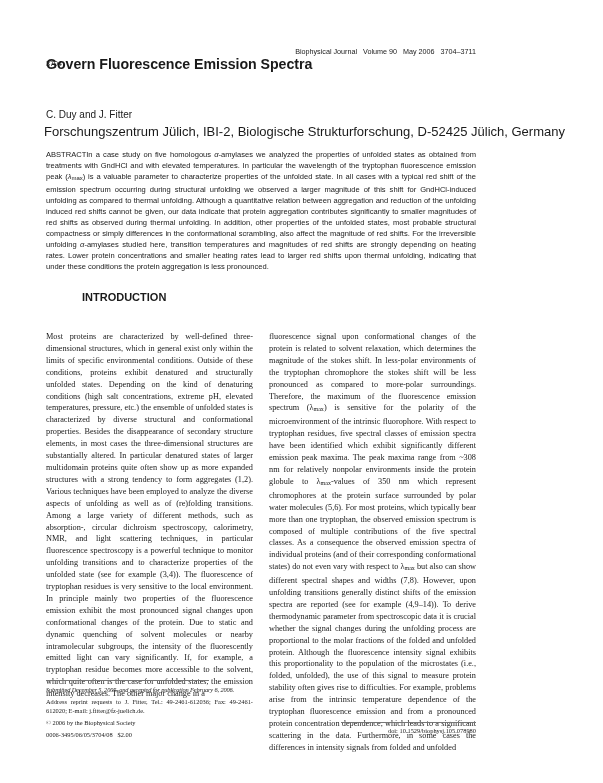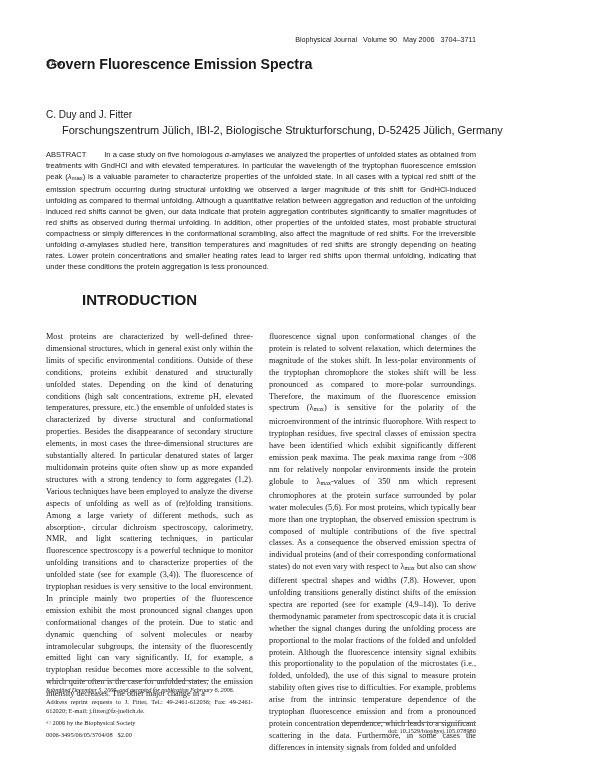--- a/index.html
+++ b/index.html
@@ -2,31 +2,31 @@
 <html><head>
 <meta charset="utf-8">
 <style>
   html, body { margin: 0; padding: 0; background: #ffffff; }
   body { width: 603px; height: 783px; position: relative; overflow: hidden; color: #1a1a1a; }
   .sans { font-family: "Liberation Sans", "DejaVu Sans", sans-serif; }
   .serif { font-family: "Liberation Serif", "DejaVu Serif", serif; }
 
   .running-head { position: absolute; top: 35px; left: 46px; width: 430px; height: 12px; font-size: 7.2px; }
   .running-head .page-num { position: absolute; left: 0; top: 0; margin-top: 24px; }
-  .running-head .journal { position: absolute; right: 0; top: 0; white-space: pre; }
+  .running-head .journal { position: absolute; right: 0; top: 12px; white-space: pre; }
 
   .title { position: absolute; top: 56px; left: 46px; width: 440px; font-size: 14.2px; font-weight: bold; line-height: 16px; letter-spacing: -0.05px; }
 
   .authors { position: absolute; top: 109px; left: 46px; font-size: 10px; }
-  .affiliation { position: absolute; top: 124px; left: 62px; font-size: 11px; }
+  .affiliation { position: absolute; top: 124px; left: 44px; font-size: 13px; }
 
   .abstract { position: absolute; top: 149px; left: 46px; width: 430px; font-size: 7.55px; line-height: 11px; text-align: justify; }
-  .abstract .label { margin-right: 18px; }
+  .abstract .label { margin-right: 0; }
 
-  .section-head { position: absolute; top: 291px; left: 46px; font-size: 15px; font-weight: bold; padding-left: 36px; }
+  .section-head { position: absolute; top: 291px; left: 46px; font-size: 11px; font-weight: bold; padding-left: 36px; }
 
   .col { position: absolute; top: 307px; width: 207px; font-size: 8.25px; line-height: 11.9px; text-align: justify; hyphens: manual; margin-top: 24px; }
   .col-left { left: 46px; }
   .col-right { left: 269px; }
   .col p { margin: 0; }
 
   .sub { font-size: 6px; vertical-align: -1px; }
   .greek { font-style: italic; }
 
   .footnote-rule { position: absolute; top: 680px; left: 46px; width: 163px; height: 0; border-top: 0.7px solid #777; }

